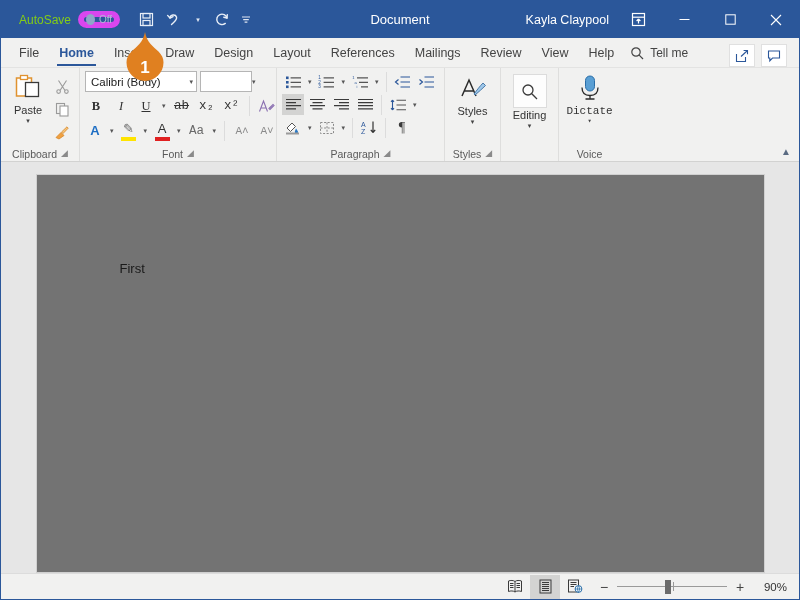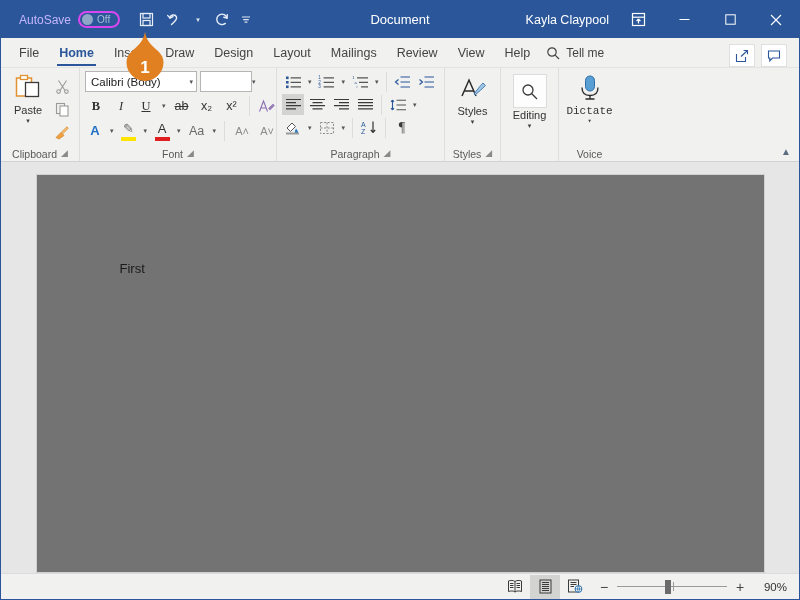--- a/index.html
+++ b/index.html
@@ -18,24 +18,24 @@
     position: relative;
   }
 
   
   .titlebar {
     height: 37px; background: #2b579a;
     display: flex; align-items: center;
     flex: 0 0 37px; position: relative;
   }
   .autosave-wrap { display: flex; align-items: center; margin-left: 18px; gap: 7px; }
-  .autosave-label { color: #c4b5fd; font-size: 12px; }
+  .autosave-label { color: #84cc16; font-size: 12px; }
   .autosave-toggle {
     width: 42px; height: 17px; border-radius: 9px;
-    border: 2px solid #d946ef; display: flex; align-items: center;
+    border: 6px solid #d946ef; display: flex; align-items: center;
     padding: 0 2px; gap: 4px;
   }
   .autosave-knob { width: 11px; height: 11px; border-radius: 50%; background: #8fa6c9; }
   .autosave-state { color: #aebdd5; font-size: 10px; }
   .qat { display: flex; align-items: center; gap: 2px; margin-left: 13px; }
   .qat-btn {
     width: 26px; height: 26px; display: flex; align-items: center;
     justify-content: center; color: #dfe6f1;
   }
   .qat-btn.small { width: 18px; }
@@ -120,21 +120,21 @@
     height: 21px; background: #fff; border: 1px solid #b5b5b5;
     display: flex; align-items: center; padding: 0 3px 0 5px;
     font-size: 11.5px; color: #222;
   }
   .combo .cval { flex: 1; white-space: nowrap; overflow: hidden; }
   .combo .ccaret { font-size: 7px; color: #555; padding-left: 4px; }
   .font-name { width: 112px; }
   .font-size { width: 45px; padding-left: 47px; }
   .fbtn {
     height: 22px; min-width: 22px; display: flex; align-items: center;
-    justify-content: center; font-size: 12.5px; color: #333; padding: 0 2px;
+    justify-content: center; font-size: 12.5px; color: #333; padding: 0 2px; font-family: Liberation Mono, monospace;
   }
   .fbtn.bold { font-weight: bold; font-family: "Liberation Serif", serif; }
   .fbtn.ital { font-style: italic; font-family: "Liberation Serif", serif; }
   .fbtn.und { text-decoration: underline; font-family: "Liberation Serif", serif; }
   .fbtn.strike { text-decoration: line-through; }
   .mini-caret { font-size: 7px; color: #555; padding: 0 2px; }
   .sep-v { width: 1px; height: 20px; background: #dcdcdc; margin: 0 3px; }
   .colorbtn { display: flex; flex-direction: column; align-items: center; width: 20px; }
   .colorbtn .glyph { font-size: 13px; line-height: 14px; }
   .colorbar { width: 15px; height: 4px; margin-top: 1px; }
@@ -283,20 +283,21 @@
     </div>
   </div>
 
   <div class="tabstrip">
     <div class="tab">File</div>
     <div class="tab active">Home</div>
     <div class="tab">Insert</div>
     <div class="tab">Draw</div>
     <div class="tab">Design</div>
     <div class="tab">Layout</div>
+    <div class="tab">References</div>
     <div class="tab">Mailings</div>
     <div class="tab">Review</div>
     <div class="tab">View</div>
     <div class="tab">Help</div>
 
     <div class="tellme-wrap">
       <span class="tellme-icon">
         <svg width="14" height="14" viewBox="0 0 14 14" fill="none" stroke="#444" stroke-width="1.2">
           <circle cx="6" cy="6" r="4.2"></circle>
             <path d="M9.2 9.2 L13 13"></path>

